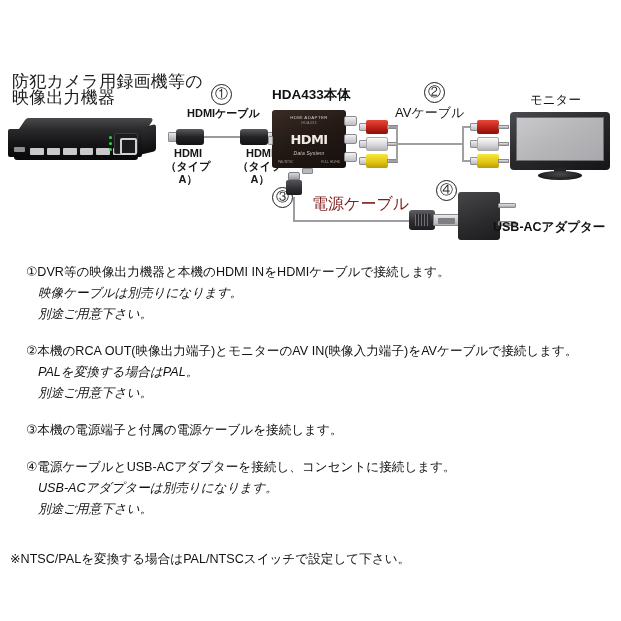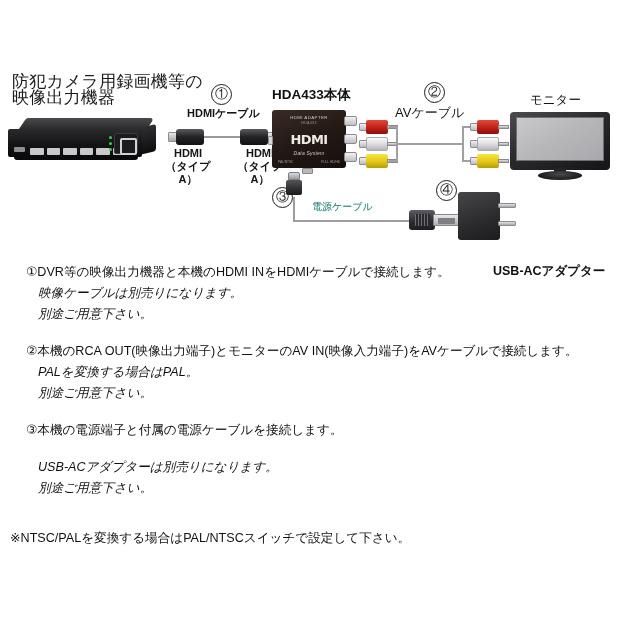--- a/index.html
+++ b/index.html
@@ -132,21 +132,21 @@
   .usb-micro .head {
     position: absolute; left: 2px; top: 0; width: 12px; height: 8px;
     background: linear-gradient(180deg,#d9d9dd,#9d9da1); border: 1px solid #7d7d81; border-radius: 2px 2px 0 0;
   }
   .usb-micro .grip {
     position: absolute; left: 0; top: 8px; width: 16px; height: 15px;
     background: linear-gradient(180deg,#55555a 0%,#2d2d31 60%,#1c1c20 100%); border-radius: 2px;
   }
   .pwr-wire-v { position: absolute; left: 293px; top: 197px; width: 2px; height: 25px; background: #9d9da1; }
   .pwr-wire-h { position: absolute; left: 293px; top: 220px; width: 153px; height: 2px; background: #9d9da1; }
-  .pwr-label { position: absolute; left: 312px; top: 194px; font-size: 10px; color: #0f766e; white-space: nowrap; margin-top: 6px; }
+  .pwr-label { position: absolute; left: 312px; top: 194px; font-size: 16px; color: #7f1d1d; white-space: nowrap; }
 
   
   .usb-a { position: absolute; left: 409px; top: 209px; width: 52px; height: 22px; }
   .usb-a .grip2 {
     position: absolute; left: 0; top: 1px; width: 26px; height: 20px;
     background: linear-gradient(180deg,#5d5d62 0%,#2e2e33 55%,#1c1c21 100%); border-radius: 3px;
   }
   .usb-a .grip2::after {
     content: ""; position: absolute; left: 6px; top: 4px; width: 15px; height: 12px;
     background: repeating-linear-gradient(90deg,#6e6e74 0 1.5px,#2a2a2e 1.5px 3px); border-radius: 1px;
@@ -161,21 +161,21 @@
   }
 
   
   .ac-adapter {
     position: absolute; left: 458px; top: 192px; width: 42px; height: 48px;
     background: linear-gradient(160deg,#474749 0%,#2b2b2d 60%,#1c1c1e 100%); border-radius: 3px;
   }
   .ac-prong { position: absolute; left: 498px; width: 18px; height: 5px; background: linear-gradient(180deg,#e3e3e5,#a8a8ac); border: 1px solid #8b8b8f; border-radius: 1px; }
   .ac-prong.p1 { top: 203px; }
   .ac-prong.p2 { top: 221px; }
-  .ac-label { position: absolute; left: 493px; top: 219px; font-size: 12.5px; font-weight: bold; color: #111; white-space: nowrap; margin-top: 44px; }
+  .ac-label { position: absolute; left: 493px; top: 219px; font-size: 12.5px; font-weight: bold; color: #111; white-space: nowrap; }
 
   
   .av-label { position: absolute; left: 395px; top: 104px; font-size: 13px; font-weight: normal; color: #131313; white-space: nowrap; }
   .rca-plug { position: absolute; width: 40px; height: 14px; }
   .rca-plug .barrel { position: absolute; left: 8px; top: 0; width: 22px; height: 14px; border-radius: 2px; }
   .rca-plug .ring { position: absolute; left: 1px; top: 3px; width: 9px; height: 8px; background: linear-gradient(180deg,#f0f0f2,#bcbcc0); border: 1px solid #8e8e92; border-radius: 1px; }
   .rca-plug .pin { position: absolute; left: 29px; top: 5px; width: 11px; height: 4px; background: linear-gradient(180deg,#e6e6e8,#a5a5a9); border: 1px solid #8a8a8e; }
   .rca-plug.red .barrel { background: linear-gradient(180deg,#e8473a 0%,#b81f14 60%,#8d1109 100%); }
   .rca-plug.white .barrel { background: linear-gradient(180deg,#fbfbfb 0%,#d6d6d8 60%,#b4b4b8 100%); border: 1px solid #a8a8ac; }
   .rca-plug.yellow .barrel { background: linear-gradient(180deg,#f7e63c 0%,#e0c413 60%,#b89c06 100%); }
@@ -369,20 +369,21 @@
 
     <div class="gap"></div>
 
     <div class="step">
       <span class="l0">③本機の電源端子と付属の電源ケーブルを接続します。</span>
     </div>
 
     <div class="gap"></div>
 
     <div class="step">
+      <span class="l0">④電源ケーブルとUSB-ACアダプターを接続し、コンセントに接続します。</span>
       <span class="ln">USB-ACアダプターは別売りになります。</span>
       <span class="ln">別途ご用意下さい。</span>
     </div>
 
     <div class="gap"></div>
 
     <span class="note">※NTSC/PALを変換する場合はPAL/NTSCスイッチで設定して下さい。</span>
   </div>
 
 </div>

